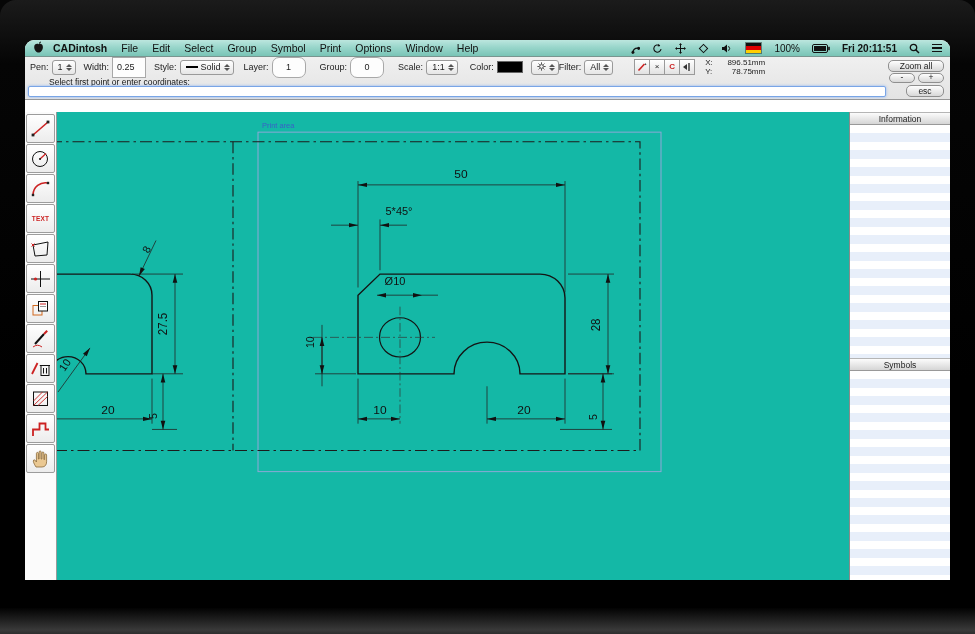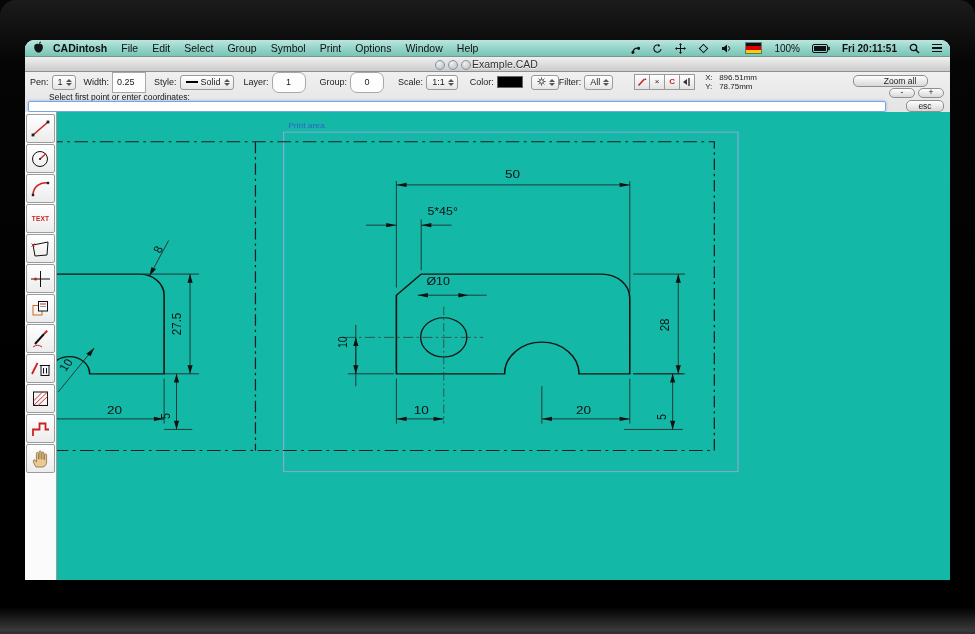--- a/index.html
+++ b/index.html
@@ -51,25 +51,25 @@
          background:#fdfdfd;border:1px solid #a8a8a8;}
   .field.round{border-radius:7px;text-align:center;}
   .swatch{display:inline-block;width:24px;height:10px;background:#000;border:1px solid #666;}
   .seg{display:inline-flex;}
   .seg .tbtn{width:14px;height:14px;display:flex;align-items:center;justify-content:center;
              background:linear-gradient(180deg,#fff,#e2e2e2);border:1px solid #9a9a9a;margin-left:-1px;
              font-size:8px;line-height:1;}
   .tbtn.red{color:#c22;font-weight:bold;}
   .coords{margin-left:10px;display:grid;grid-template-columns:10px 46px;column-gap:4px;
           font-size:8px;line-height:9px;}
-  .coords .v{}
+  .coords .v{text-align:right;}
   .rstack{position:absolute;top:0;right:6px;width:56px;}
   .macbtn{display:block;background:linear-gradient(180deg,#fefefe,#d8d8d8);border:1px solid #8f8f8f;
           border-radius:5px;font-size:8.5px;text-align:center;color:#222;}
-  .zoomall{position:absolute;top:3px;right:16px;width:54px;height:10px;line-height:10px;padding-left:19px;}
+  .zoomall{position:absolute;top:3px;right:0;width:54px;height:10px;line-height:10px;}
   .zminus{position:absolute;top:16px;right:29px;width:24px;height:8px;line-height:7px;}
   .zplus{position:absolute;top:16px;right:0;width:24px;height:8px;line-height:7px;}
   .escbtn{position:absolute;top:28px;right:0;width:36px;height:10px;line-height:10px;}
   .prompt{position:absolute;left:5px;top:20px;font-size:8.5px;color:#111;margin-left:19px;}
   .cmd{position:absolute;left:3px;top:29px;width:852px;height:9px;border:1px solid #79a5e6;
        border-radius:2px;background:#fff;box-shadow:0 0 3px #8ab4f2;outline:none;font-size:8px;padding:0 2px;}
 
   
   .main{position:absolute;top:72px;left:0;right:0;bottom:0;display:flex;}
   .palette{width:31px;background:#fbfbfb;border-right:1px solid #9a9a9a;padding-top:1px;}
@@ -181,26 +181,20 @@
             </svg>
         </span>
         <span class="nlist">
             <i></i>
             <i></i>
             <i></i>
           </span>
       </span>
     </div>
 
-    <div class="titlebar">
-      <span class="tl" style="left:410px"></span>
-      <span class="tl" style="left:423px"></span>
-      <span class="tl" style="left:436px"></span>
-      <span class="wtitle">Example.CAD</span>
-    </div>
 
     <div class="chrome">
       <div class="tbrow">
         <span class="lbl">Pen:</span>
         <span class="popup">
             <span>1</span>
             <span class="poparr"></span>
           </span>
 
         <span class="lbl ml8">Width:</span>
@@ -458,16 +452,22 @@
             <text class="dimt" x="524" y="427" text-anchor="middle">20</text>
 
             <line class="thin" x1="568" y1="385" x2="612" y2="385"></line>
             <line class="thin" x1="560" y1="443" x2="612" y2="443"></line>
             <line class="thin" x1="603" y1="385" x2="603" y2="443" marker-start="url(#arrS)" marker-end="url(#arrE)"></line>
             <text class="dimt sm" x="597" y="430" text-anchor="middle" transform="rotate(-90 597 430)">5</text>
           </g>
         </svg>
       </div>
 
+      <div class="sidepanel">
+        <div class="phead">Information</div>
+        <div class="stripes info"></div>
+        <div class="phead">Symbols</div>
+        <div class="stripes sym"></div>
+      </div>
 
     </div>
   </div>
 </div>
 
 </body></html>

